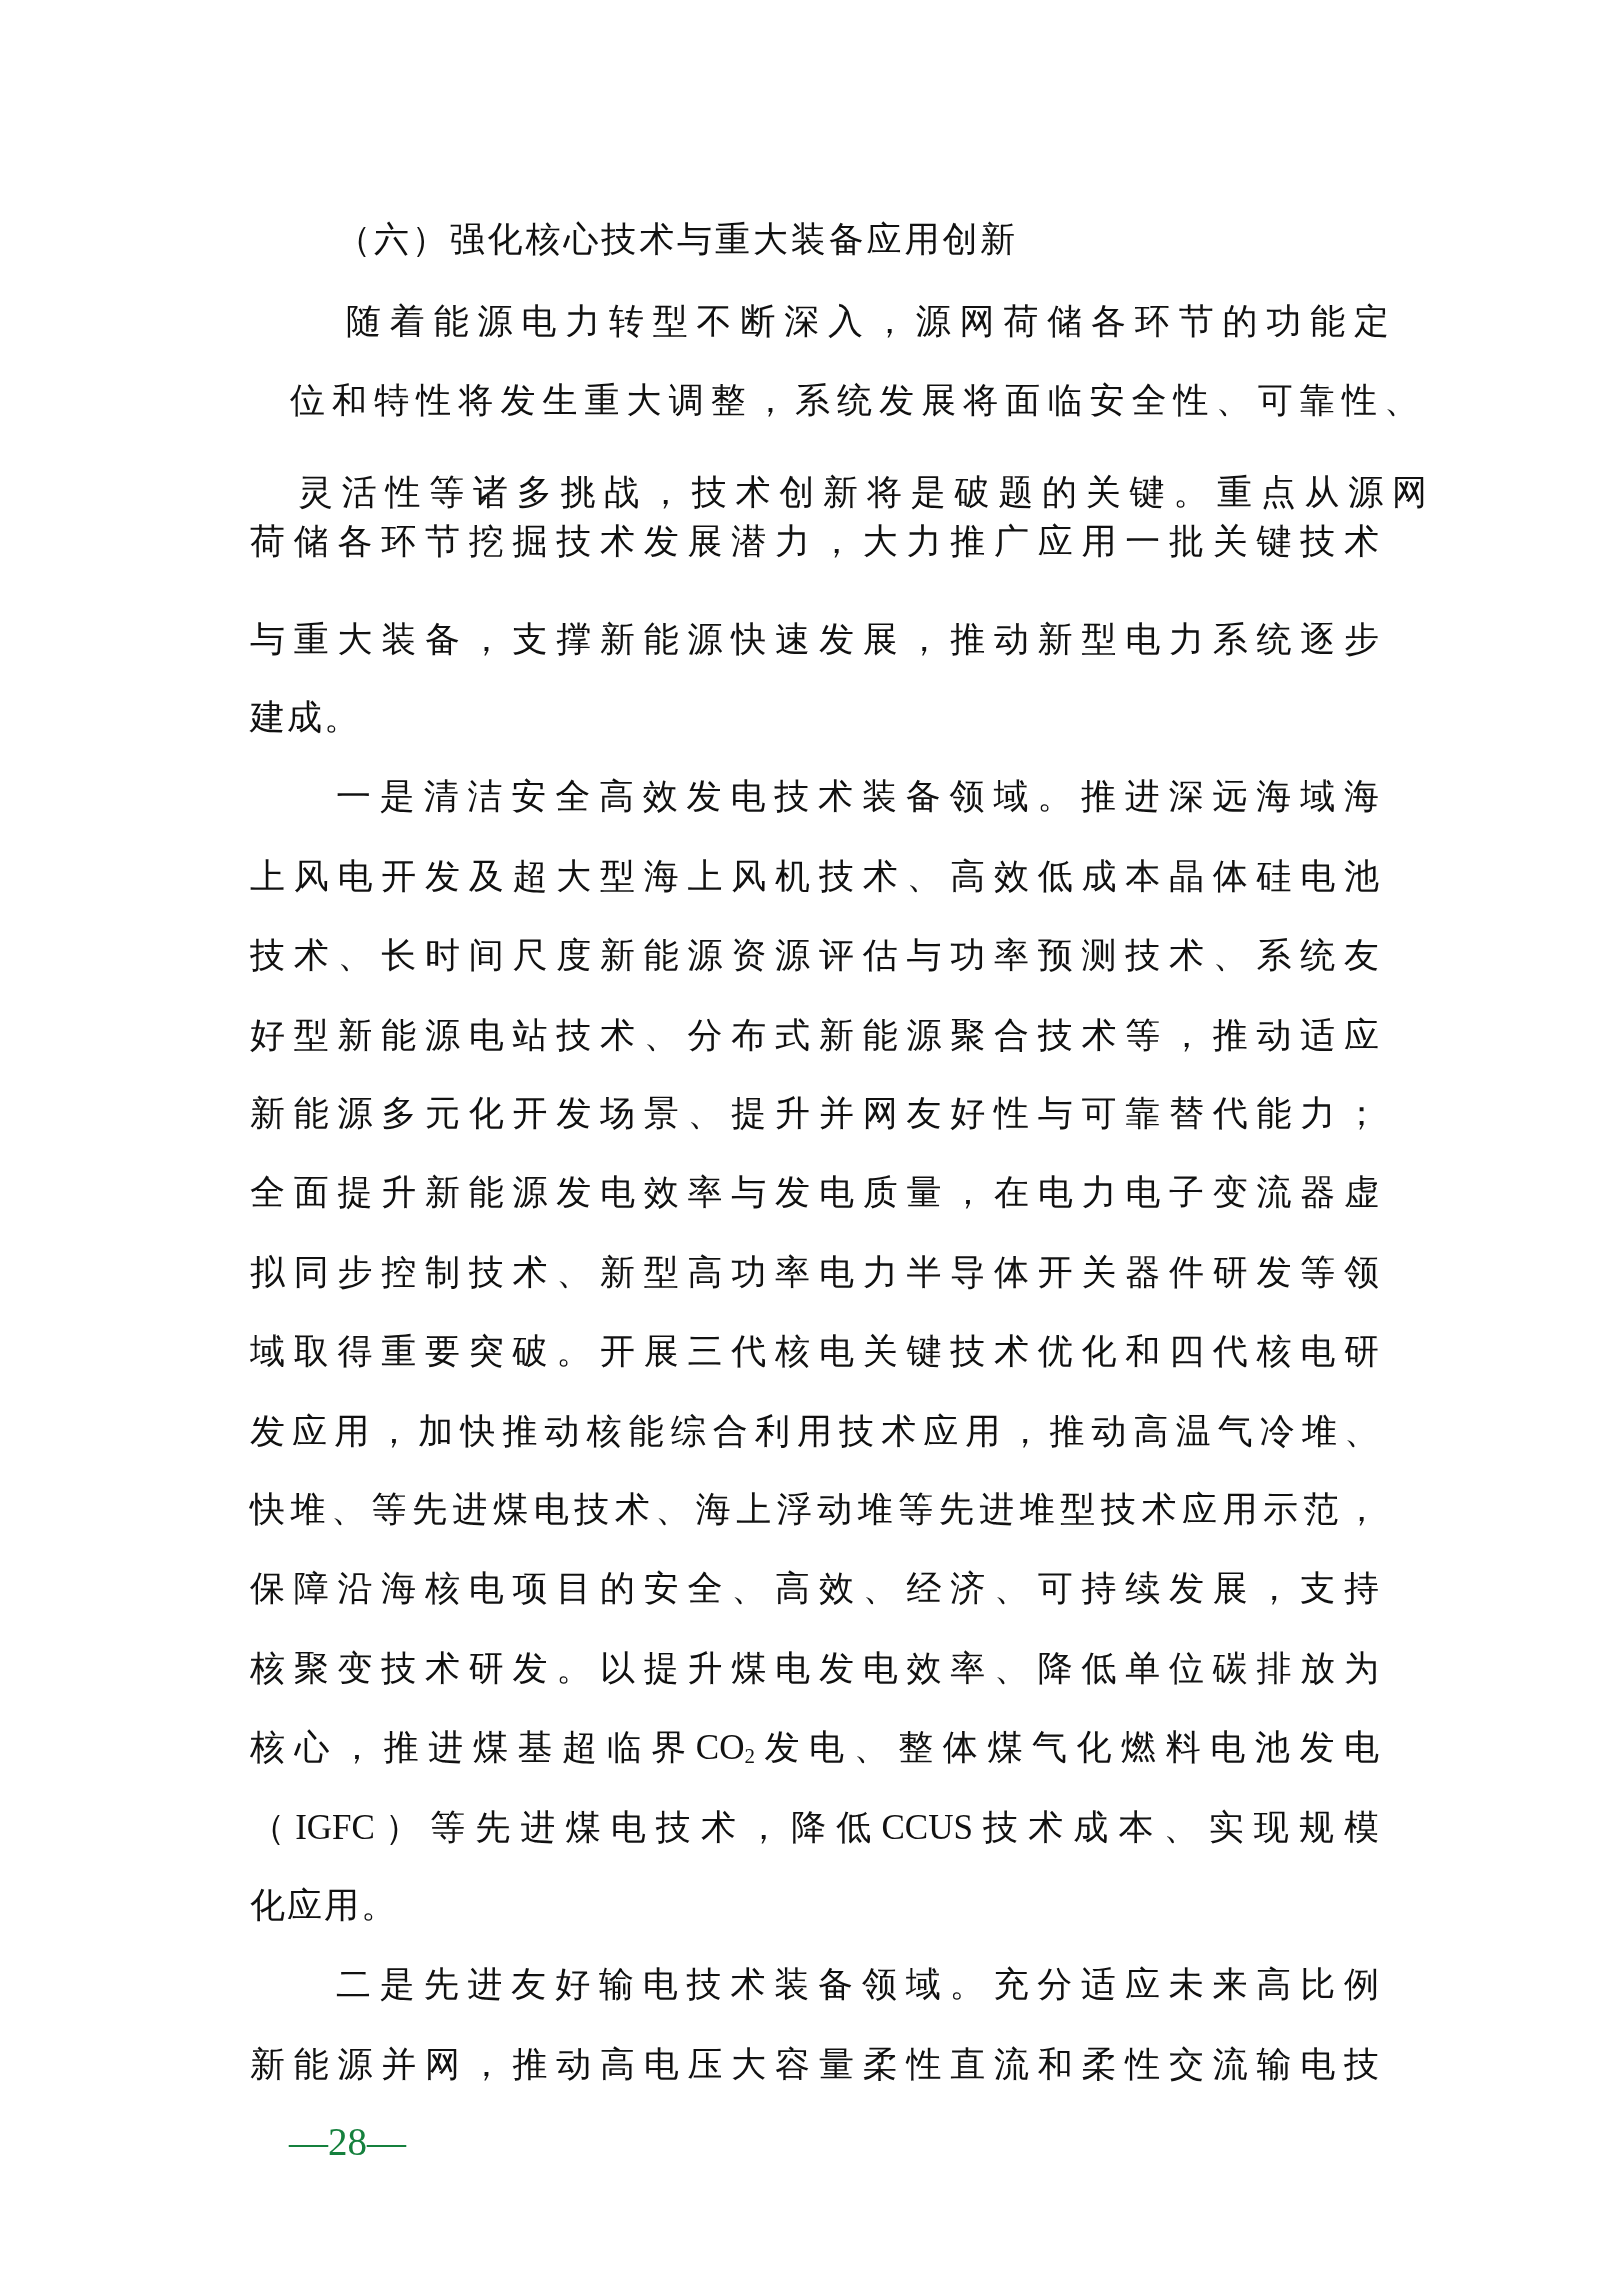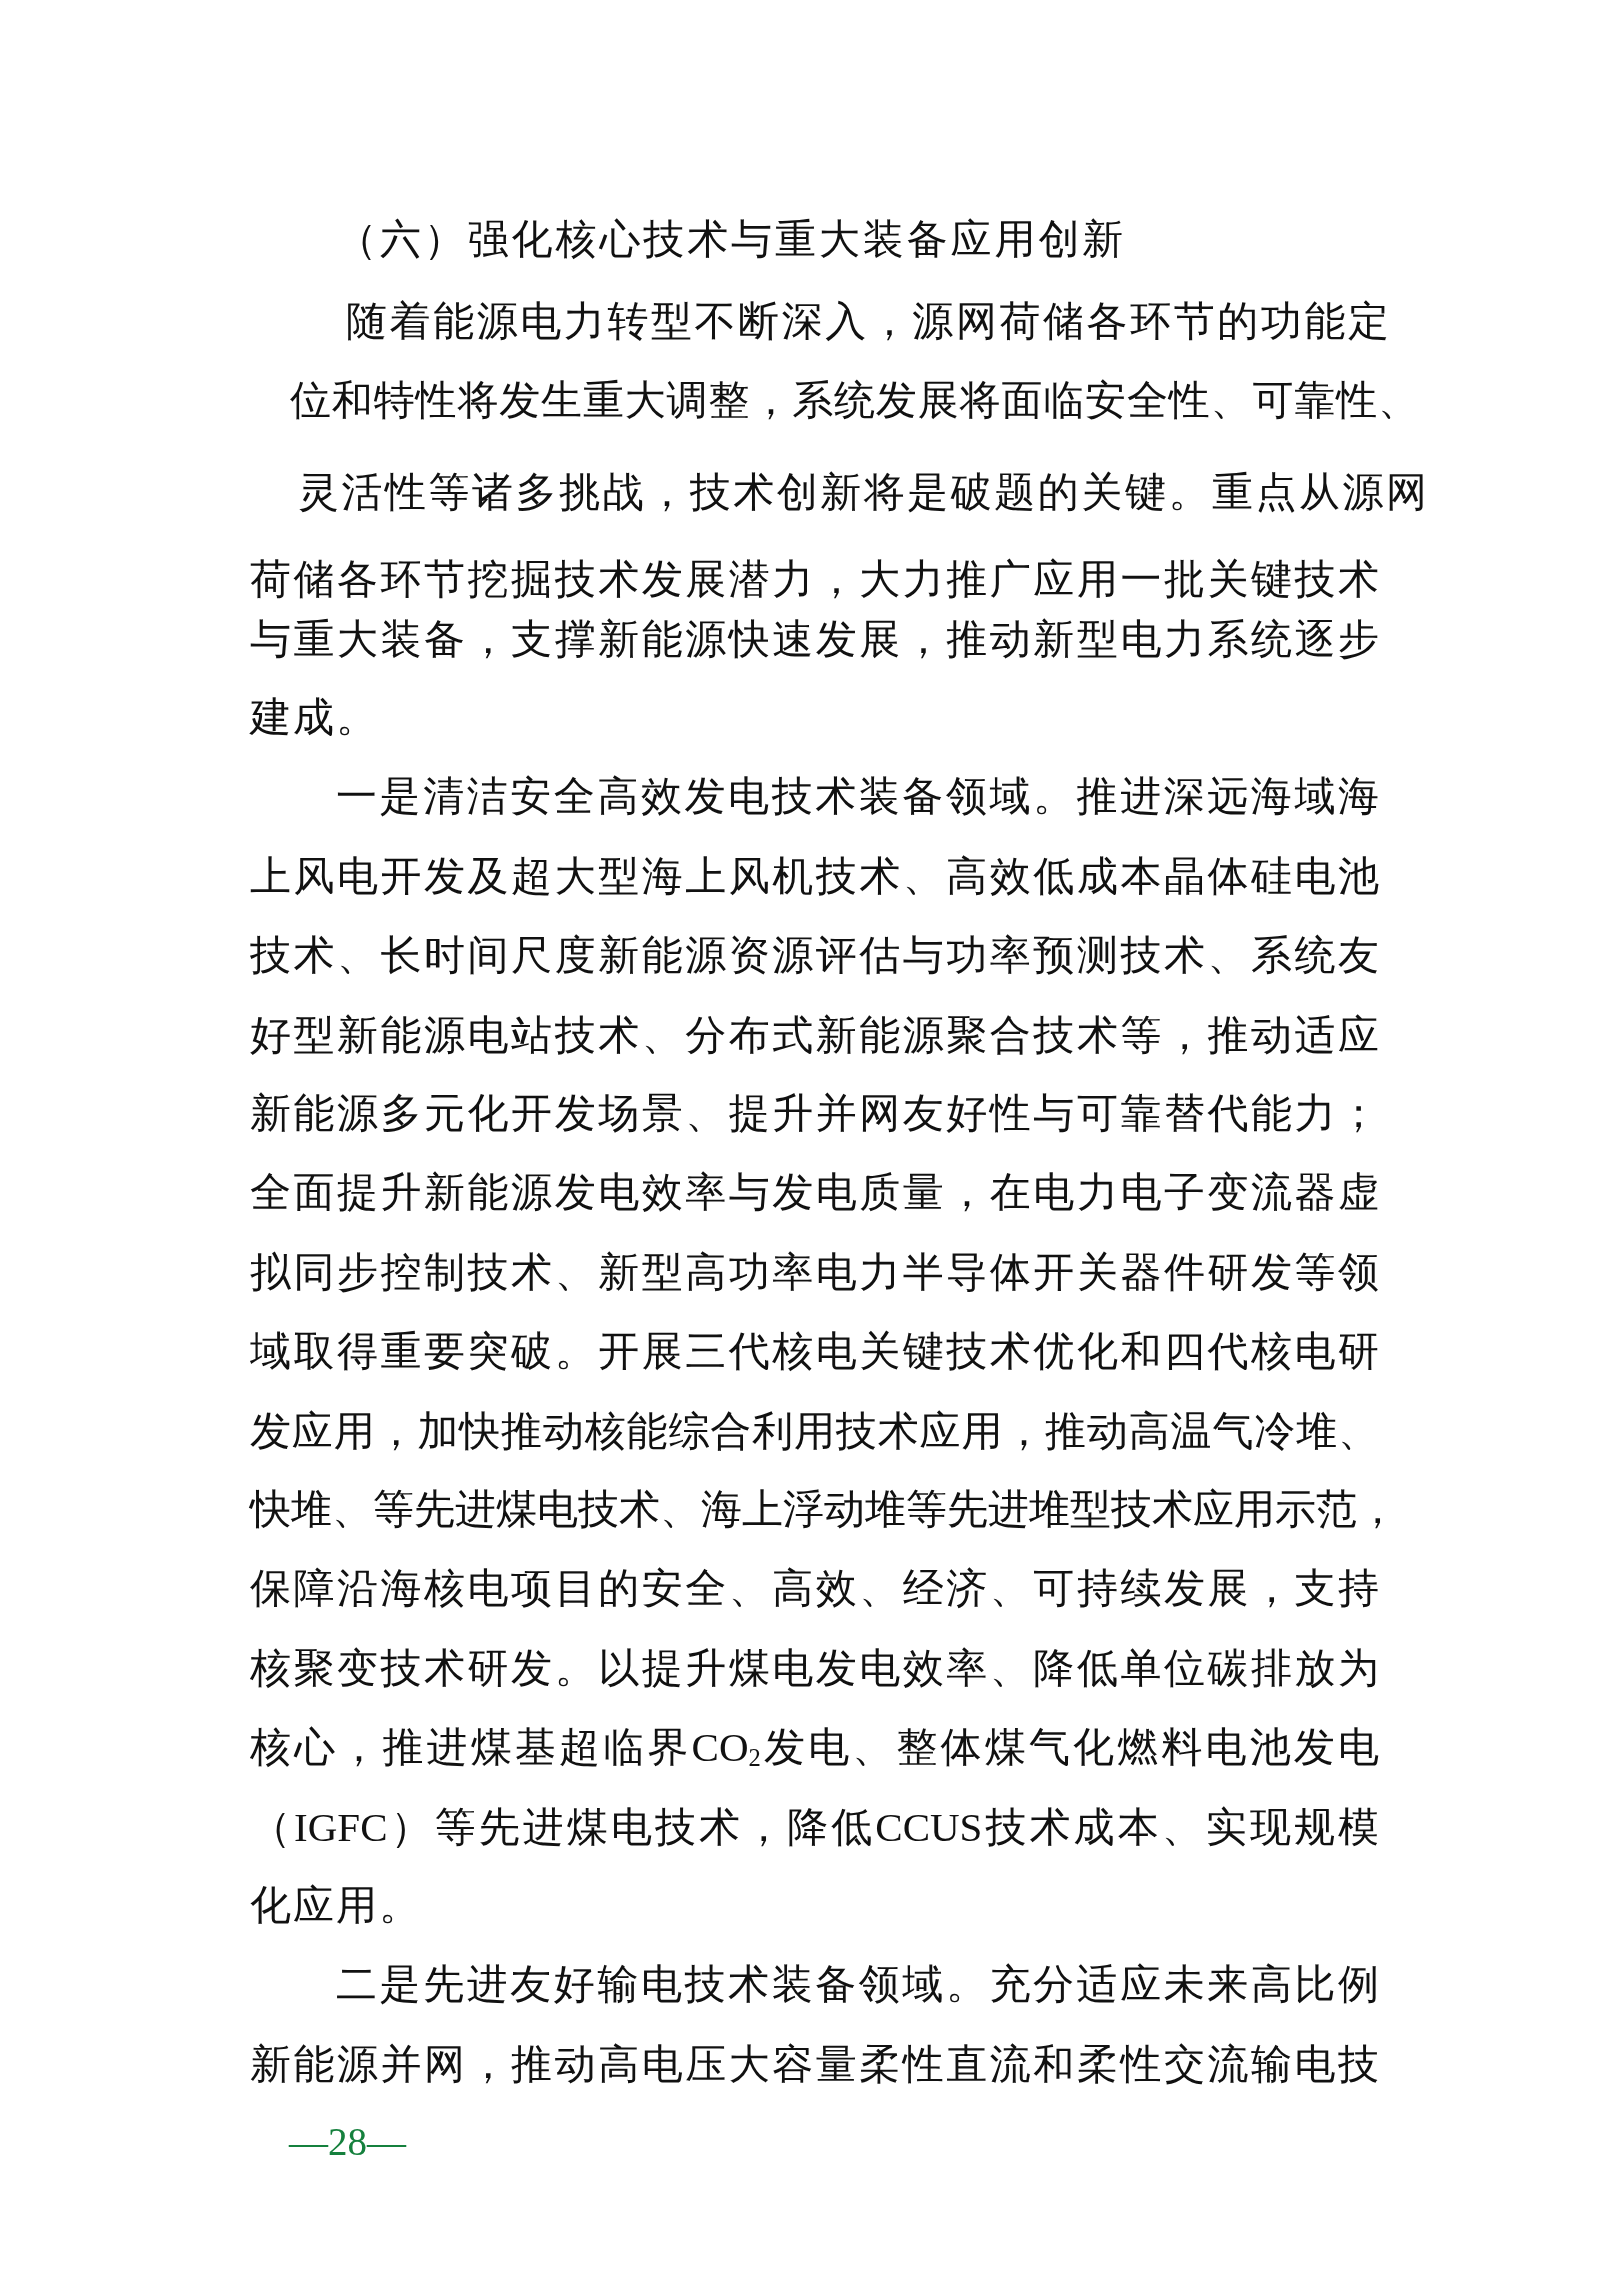--- a/index.html
+++ b/index.html
@@ -26,21 +26,21 @@
     position: absolute;
     left: 250px;
     top: 196px;
     width: 1129px;
   }
   .line {
     position: absolute;
     left: 0;
     height: 59px;
     line-height: 59px;
-    font-size: 41px;
+    font-size: 35px;
     white-space: nowrap;
     letter-spacing: 0;
     text-align: justify;
     text-align-last: justify;
     width: 1129px;
   }
   .line.indent {
     left: 86px;
     width: 1043px;
   }
@@ -80,21 +80,21 @@
 <body>
 
 <div class="page">
   <div class="text-block">
 
     <div class="line indent heading" style="top:13.7px;">（六）强化核心技术与重大装备应用创新</div>
 
     <div class="line indent" style="top:96px;margin-left:10px;">随着能源电力转型不断深入，源网荷储各环节的功能定</div>
     <div class="line" style="top:175px;margin-left:40px;">位和特性将发生重大调整，系统发展将面临安全性、可靠性、</div>
     <div class="line" style="top:267px;margin-left:48px;">灵活性等诸多挑战，技术创新将是破题的关键。重点从源网</div>
-    <div class="line" style="top:354px;">荷储各环节挖掘技术发展潜力，大力推广应用一批关键技术</div>
+    <div class="line" style="top:316px;">荷储各环节挖掘技术发展潜力，大力推广应用一批关键技术</div>
     <div class="line" style="top:414px;">与重大装备，支撑新能源快速发展，推动新型电力系统逐步</div>
     <div class="line short" style="top:492px;">建成。</div>
 
     <div class="line indent" style="top:571px;"><span class="bold">一是清洁安全高效发电技术装备领域。</span><span>推进深远海域海</span></div>
     <div class="line" style="top:651px;">上风电开发及超大型海上风机技术、高效低成本晶体硅电池</div>
     <div class="line" style="top:730px;">技术、长时间尺度新能源资源评估与功率预测技术、系统友</div>
     <div class="line" style="top:810px;">好型新能源电站技术、分布式新能源聚合技术等，推动适应</div>
     <div class="line" style="top:888px;">新能源多元化开发场景、提升并网友好性与可靠替代能力；</div>
     <div class="line" style="top:967px;">全面提升新能源发电效率与发电质量，在电力电子变流器虚</div>
     <div class="line" style="top:1047px;">拟同步控制技术、新型高功率电力半导体开关器件研发等领</div>

